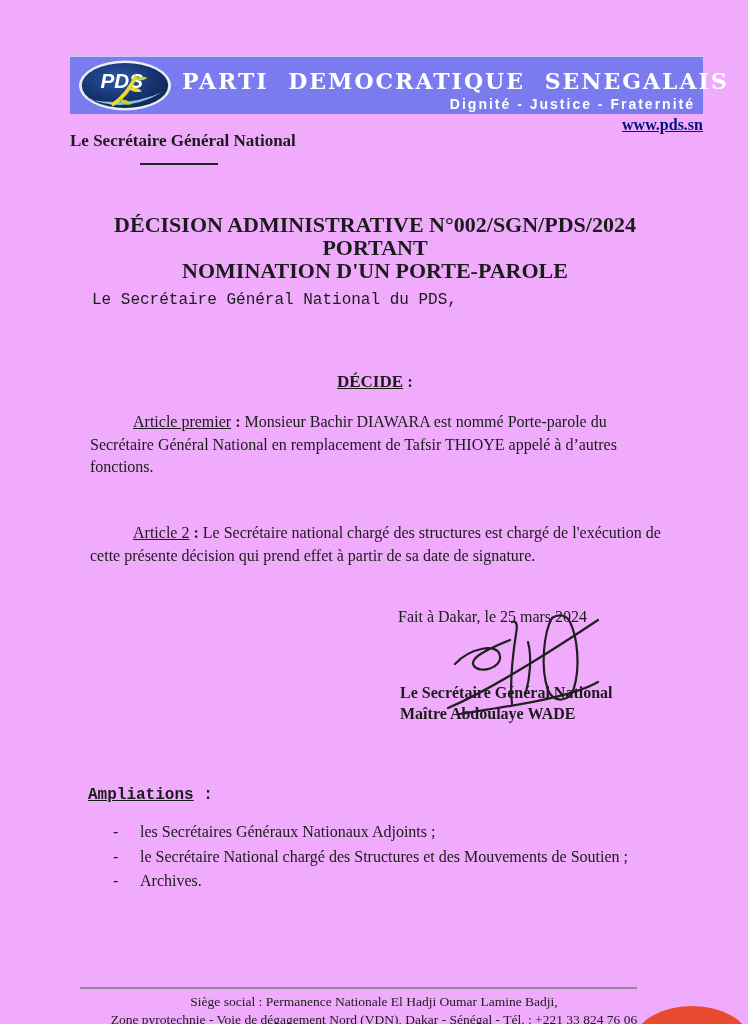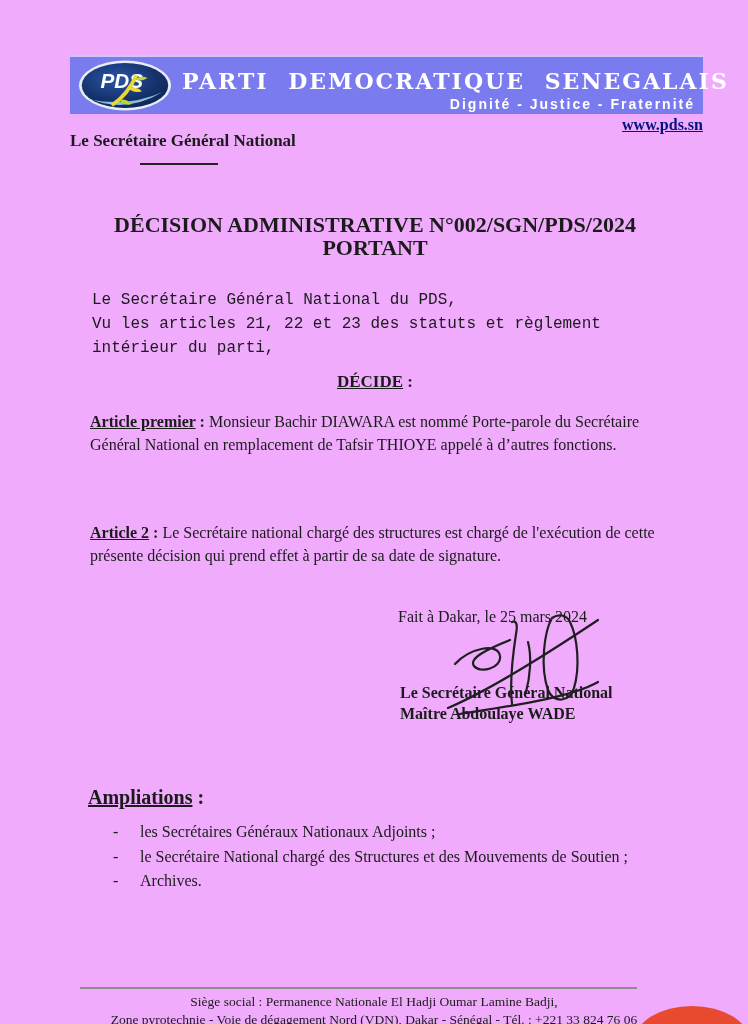--- a/index.html
+++ b/index.html
@@ -102,21 +102,21 @@
     position: absolute;
     left: 90px;
     width: 572px;
     font-size: 16px;
     line-height: 22.5px;
     text-align: left;
   }
   .article-1 { top: 411px; }
   .article-2 { top: 467px; }
   .article-3 { top: 522px; }
-  .article .label { font-weight: bold; text-decoration: underline; }
+  .article .label { font-weight: normal; text-decoration: underline; margin-left: 43px; }
   .article .sep { font-weight: bold; }
   .dateline {
     position: absolute;
     left: 398px; top: 608px;
     font-size: 16px;
   }
   .signature-svg {
     position: absolute;
     left: 440px; top: 612px;
     width: 160px; height: 105px;
@@ -125,22 +125,23 @@
   .signatory {
     position: absolute;
     left: 400px; top: 682px;
     font-weight: bold;
     font-size: 16px;
     line-height: 21px;
   }
   .ampliations-heading {
     position: absolute;
     left: 88px; top: 786px;
-    font-size: 20px;
-    font-weight: bold;
+    font-size: 16px;
+    font-weight: bold;
+    font-family: Liberation Mono, monospace;
   }
   .ampliations-heading .u { text-decoration: underline; }
   .ampliations-list {
     position: absolute;
     left: 113px; top: 820px;
     width: 560px;
     font-size: 16px;
     line-height: 24.5px;
   }
   .ampliation-item { display: flex; }
@@ -195,25 +196,25 @@
     <div class="banner-motto">Dignité - Justice - Fraternité</div>
   </div>
 
   <a class="website">www.pds.sn</a>
 
   <div class="office-title">Le Secrétaire Général National</div>
   <div class="office-rule"></div>
 
   <div class="doc-title">
     <span>DÉCISION ADMINISTRATIVE N°002/SGN/PDS/2024 PORTANT</span><br>
+    <span>NOMINATION D'UN PORTE-PAROLE</span>
   </div>
 
   <div class="preamble">
     <span>Le Secrétaire Général National du PDS,</span><br>
-    <span>Vu les articles 21, 22 et 23 des statuts et règlement intérieur du parti,</span>
   </div>
 
   <div class="decide">
     <span class="u">DÉCIDE</span><span> :</span>
   </div>
 
   <div class="article article-1">
     <span class="label">Article premier</span><span class="sep"> : </span><span>Monsieur Bachir DIAWARA est nommé Porte-parole du Secrétaire Général National en remplacement de Tafsir THIOYE appelé à d’autres fonctions.</span>
   </div>
   <div class="article article-3">

